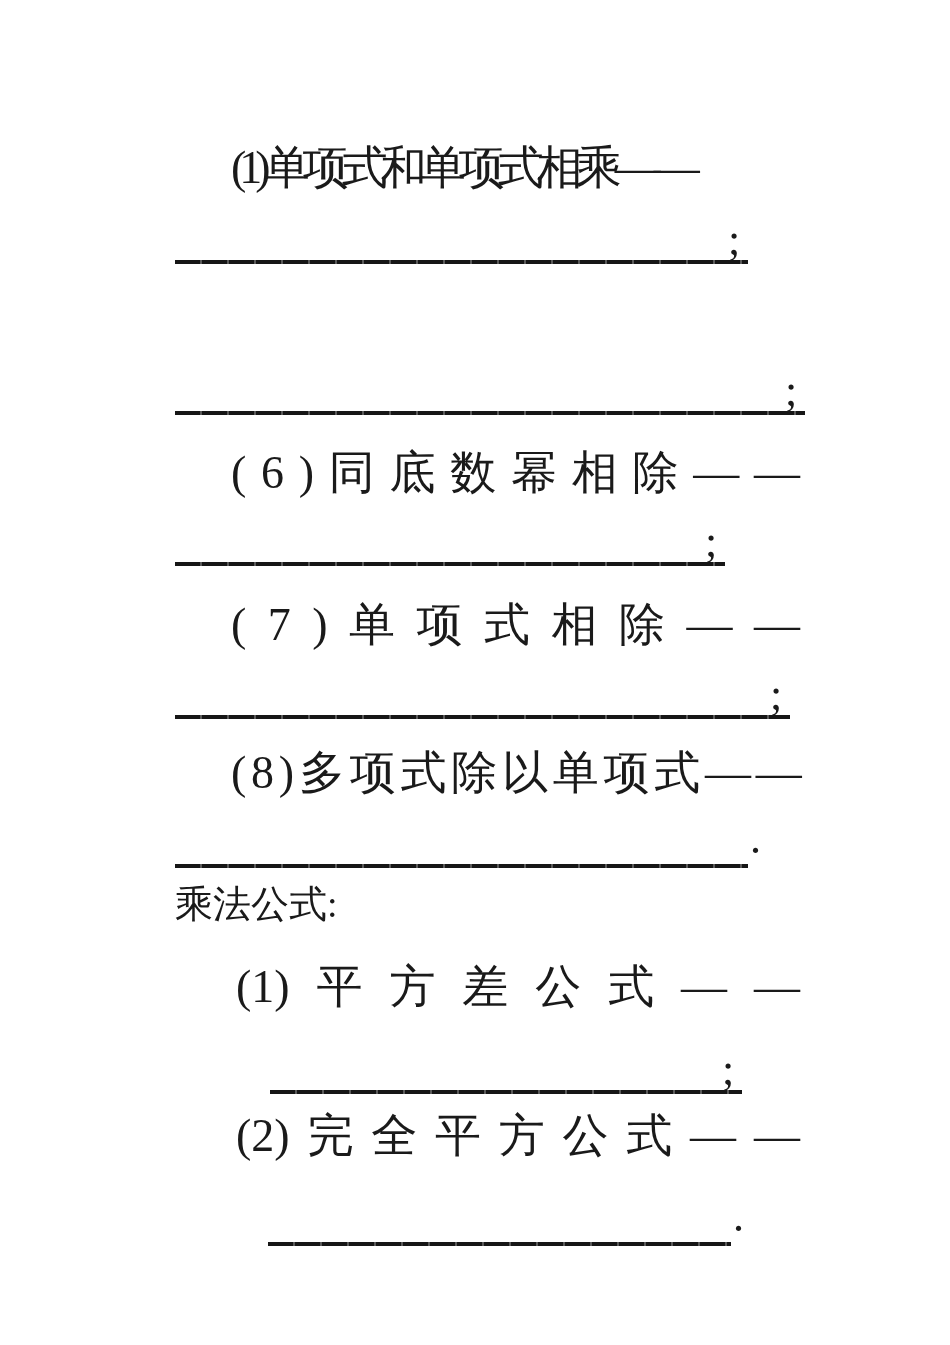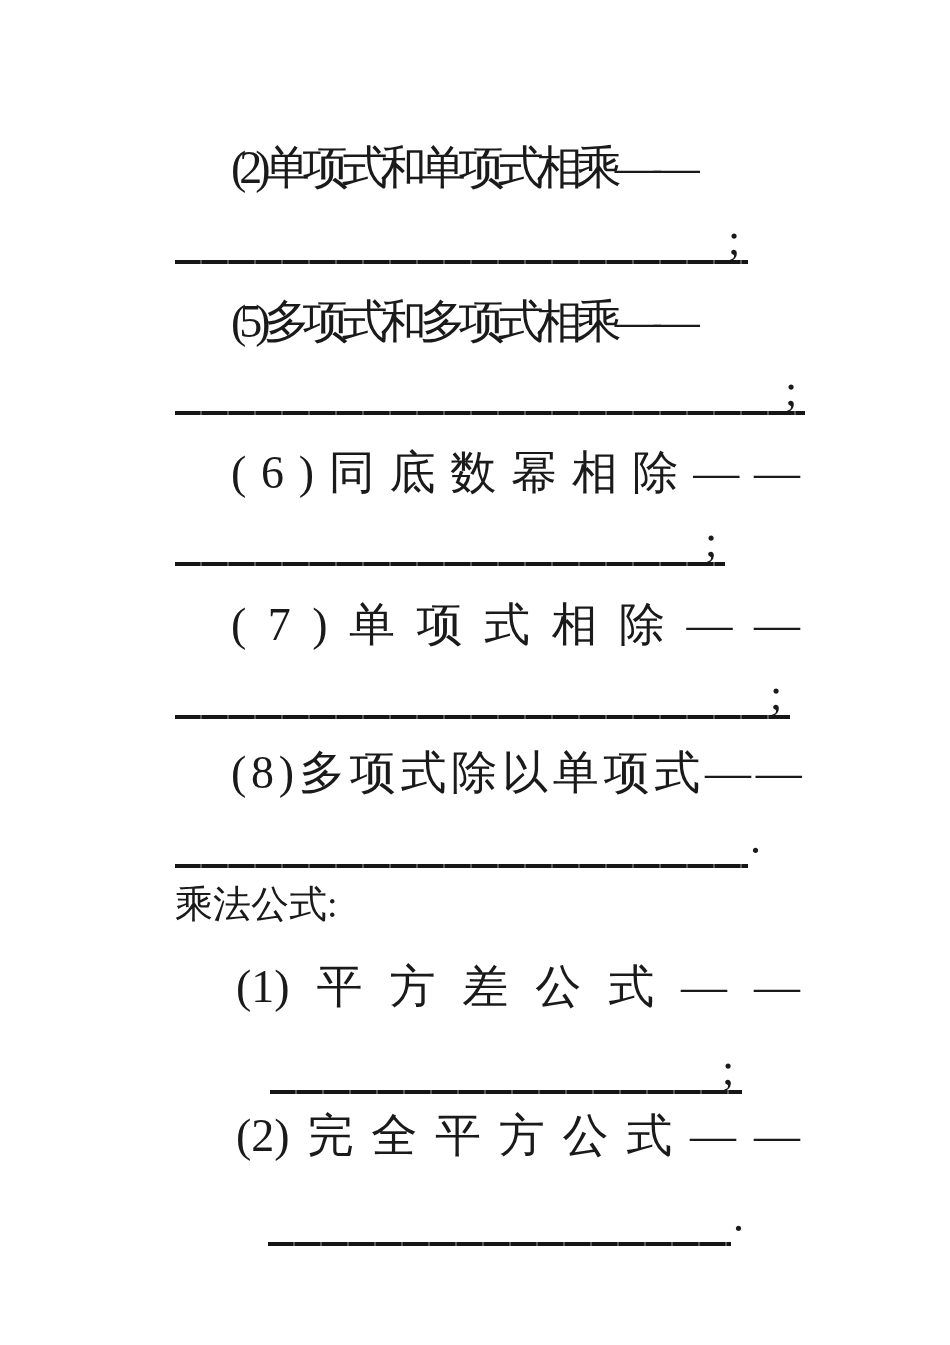--- a/index.html
+++ b/index.html
@@ -76,27 +76,26 @@
   #hf1{top:957px;left:236px;right:150px;}
   #bf1{top:1046px;left:270px;} #bf1 .rule{width:472px;}
   #hf2{top:1106px;left:236px;right:150px;}
   #bf2{top:1198px;left:268px;} #bf2 .rule{width:463px;}
 </style>
 </head>
 <body>
 
 <div class="page">
 
-  <div class="heading tight" id="h4">(2)单项式和单项式相乘——</div>
+  <div class="heading tight" id="h4">(1)单项式和单项式相乘——</div>
   <div class="blank" id="b4">
     <span class="rule"></span>
     <span class="punct semi">;</span>
   </div>
 
-  <div class="heading tight" id="h5">(5)多项式和多项式相乘——</div>
   <div class="blank" id="b5">
     <span class="rule"></span>
     <span class="punct semi">;</span>
   </div>
 
   <div class="heading just" id="h6">
       <span>(</span>
       <span>6</span>
       <span>)</span>
       <span>同</span>

